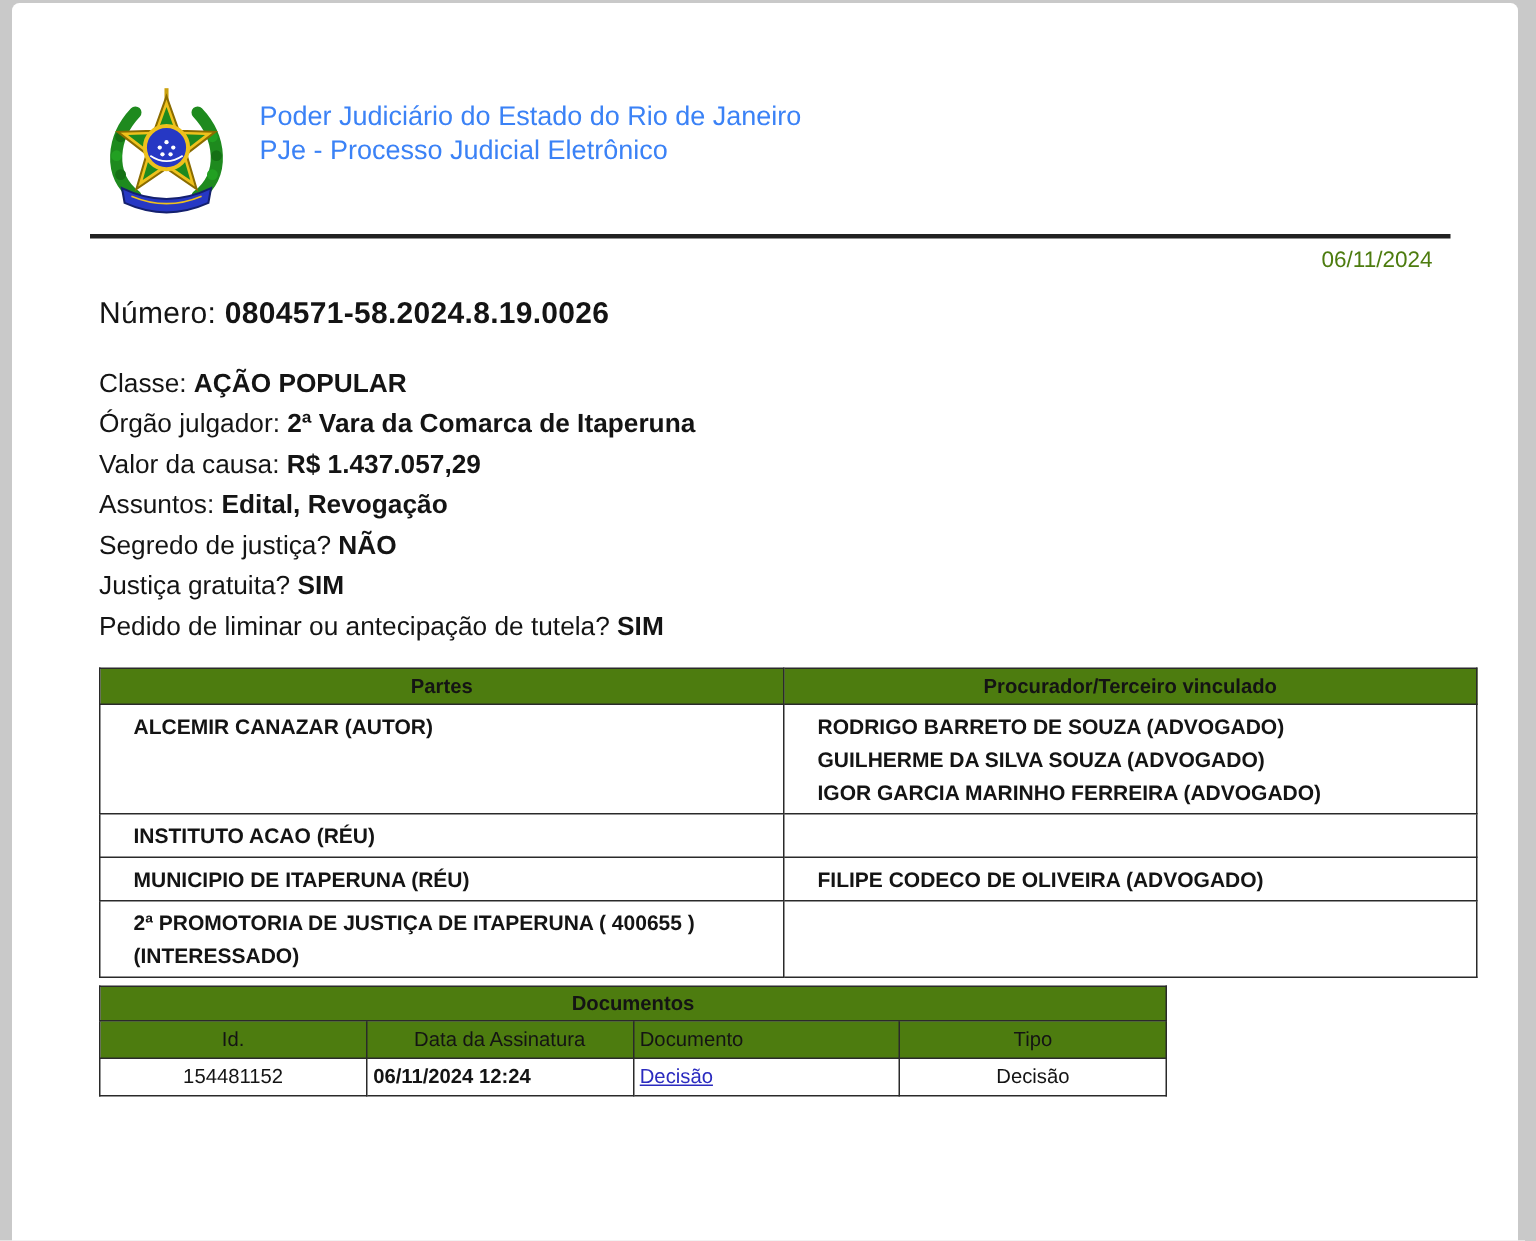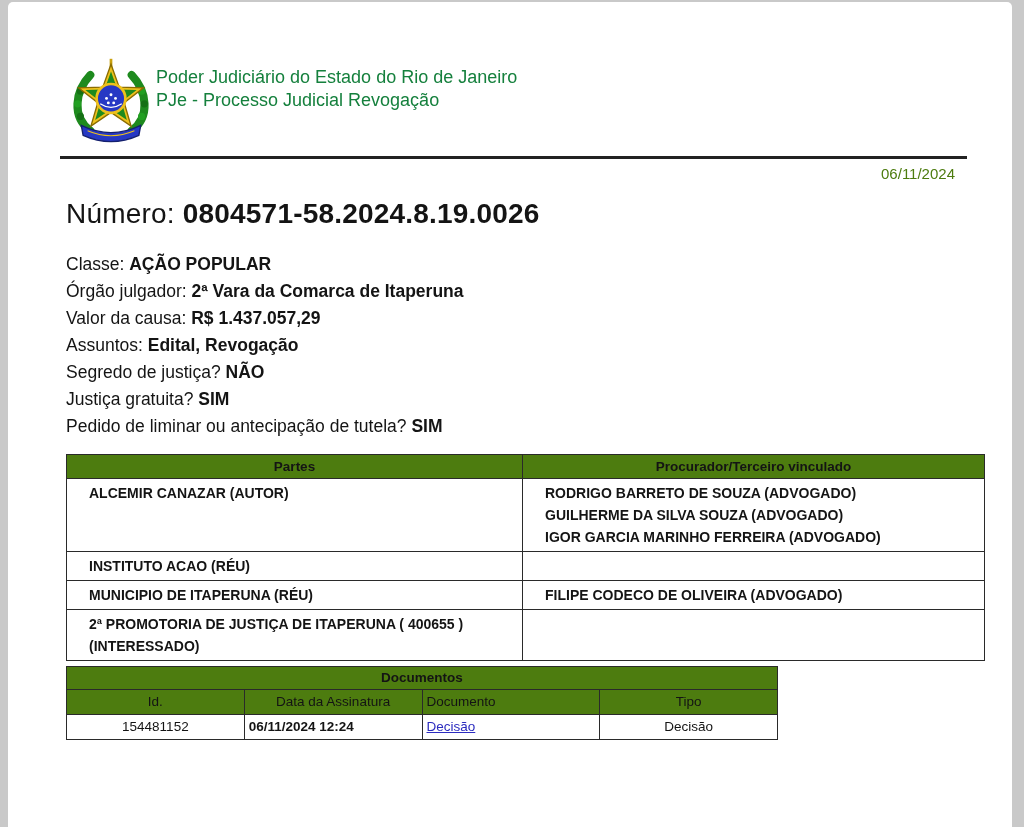--- a/index.html
+++ b/index.html
@@ -14,27 +14,27 @@
     width:1004px; height:825px;
     background:#ffffff;
     border-radius:5px 5px 0 0;
   }
   .content { padding:54px 46px 0 58px; }
 
   
   .logo-row { display:flex; align-items:flex-start; }
   .logo-box { width:90px; height:92px; flex:0 0 auto; }
   .logo-box svg { width:90px; height:92px; }
-  .titles { padding-top:10px; font-size:18px; line-height:23px; color:#15803d; }
+  .titles { margin-left:17px; padding-top:10px; font-size:18px; line-height:23px; color:#3b82f6; }
 
   .rule { height:3px; background:#222222; margin:8px 0 0 -6px; width:907px; }
 
   .date-row { text-align:right; font-size:15px; margin-top:6px; padding-right:11px; color:#4d7c0f; }
 
-  .numero-line { margin-top:16px; font-size:28px; letter-spacing:.2px; }
+  .numero-line { margin-top:16px; font-size:20px; letter-spacing:.2px; }
   .numero-line b { font-weight:700; }
 
   .details { margin-top:21px; font-size:17.5px; }
   .detail-line { line-height:27px; white-space:pre-wrap; }
   .detail-line b { font-weight:700; }
 
   
   table { border-collapse:collapse; width:712px; table-layout:fixed; }
   th, td { border:1.5px solid #2a2a2a; }
   .hdr-bg { background:#4d7c0f; }
@@ -93,21 +93,21 @@
           <circle cx="47" cy="51" r="1.6" fill="#ffffff"></circle>
           <circle cx="53" cy="51" r="1.6" fill="#ffffff"></circle>
           <path d="M38,52 Q50,60 62,52" fill="none" stroke="#ffffff" stroke-width="1.4"></path>
 
           <path d="M17,76 Q50,92 83,76 L81,87 Q50,101 19,87 Z" fill="#2638c4" stroke="#14206e" stroke-width="1.5"></path>
           <path d="M24,82 Q50,93 76,82" fill="none" stroke="#eec11c" stroke-width="1.2"></path>
         </svg>
       </div>
       <div class="titles">
         <div>Poder Judiciário do Estado do Rio de Janeiro</div>
-        <div>PJe - Processo Judicial Revogação</div>
+        <div>PJe - Processo Judicial Eletrônico</div>
       </div>
     </div>
 
     <div class="rule"></div>
 
     <div class="date-row">06/11/2024</div>
 
     <div class="numero-line">
       <span>Número: </span><b>0804571-58.2024.8.19.0026</b>
     </div>

